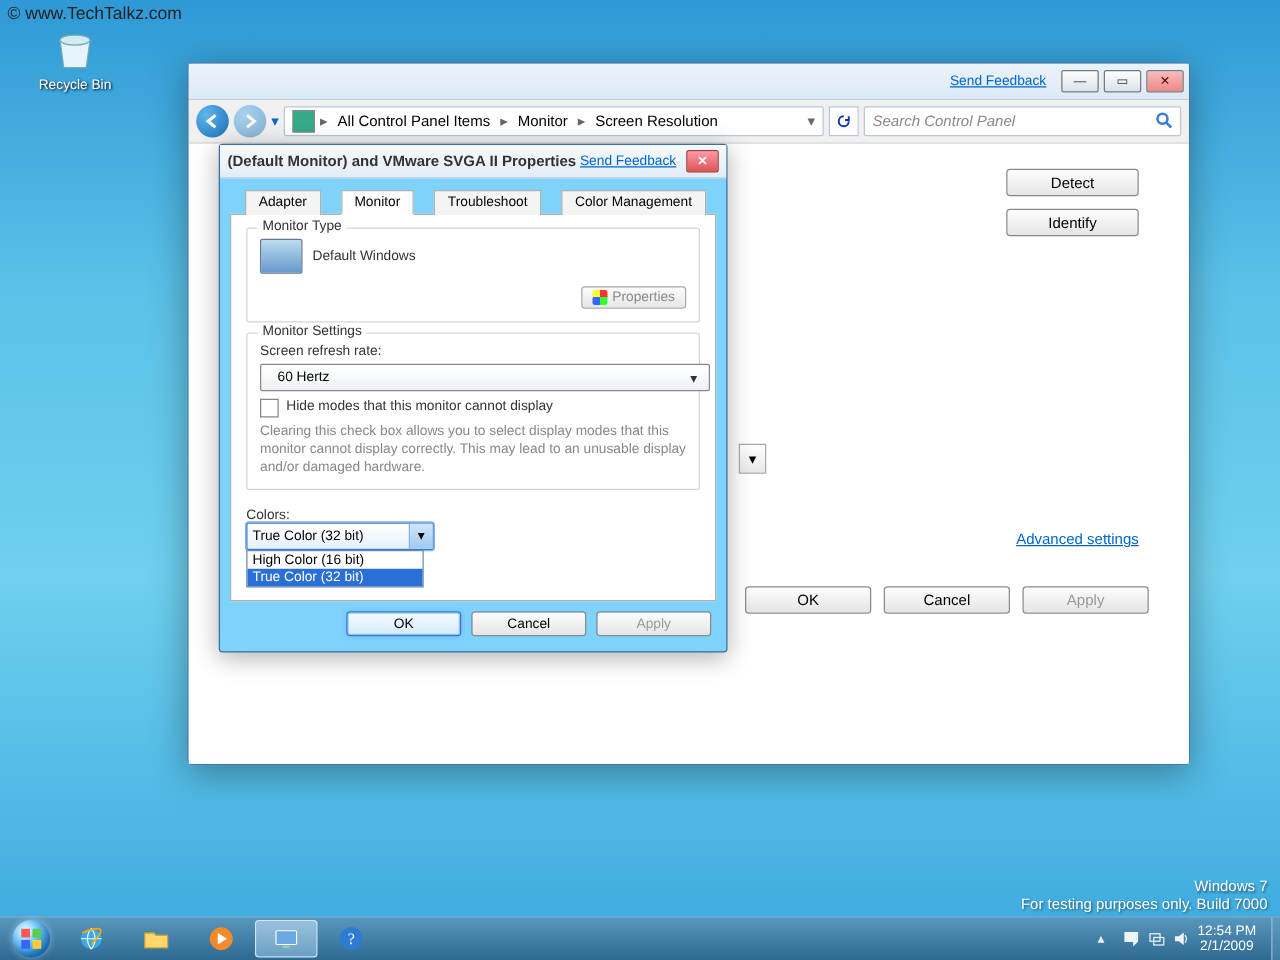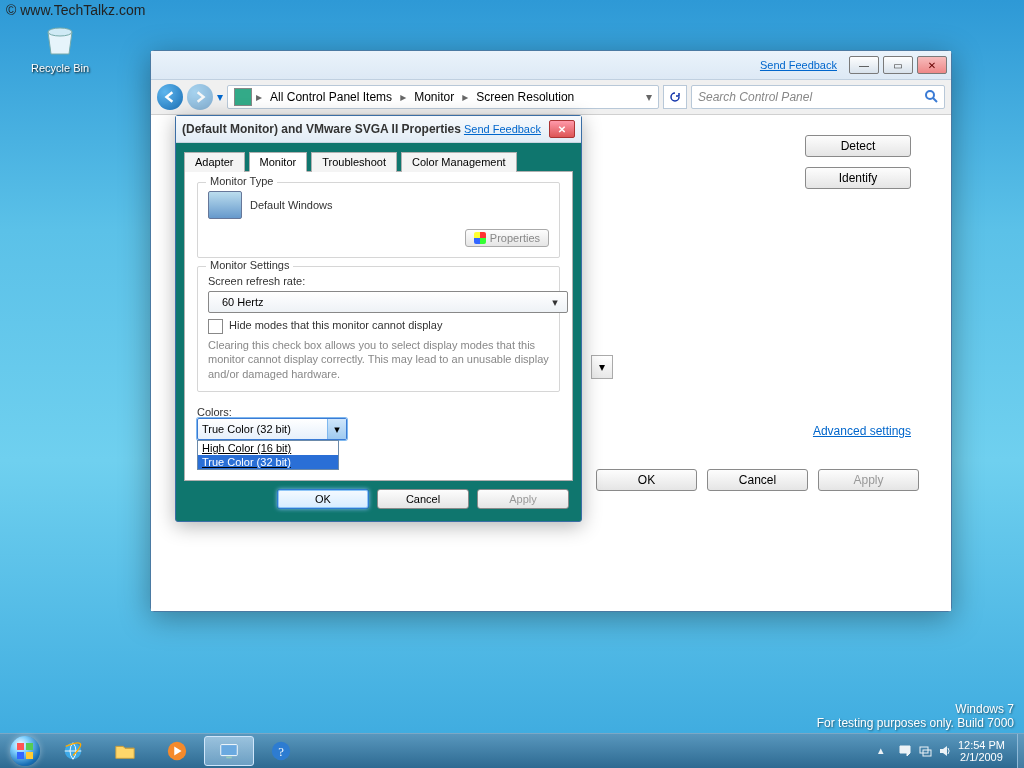--- a/index.html
+++ b/index.html
@@ -164,21 +164,21 @@
     display:flex; gap:10px;
   }
   .bottom-btns .btn { min-width:75px; }
   .bottom-btns .btn.apply { color:#999; }
 
   
   .dialog {
     position:absolute;
     top:115px; left:175px;
     width:405px;
-    background:#0f766e;
+    background:#7dd3fc;
     border:1px solid #3b6ea5;
     border-radius:3px;
     box-shadow:0 4px 20px rgba(0,0,0,0.3);
     z-index:20;
   }
   .dlg-title {
     height:26px;
     background:linear-gradient(#f7fafd,#e2ecf6);
     display:flex;align-items:center;
     padding:0 6px;
@@ -187,22 +187,22 @@
   }
   .dlg-title .t { flex:1; font-weight:bold; color:#333;}
   .dlg-title .fb { color:#06c; text-decoration:underline; font-size:11px; margin-right:8px;}
   .dlg-title .x {
     width:24px;height:16px;border:1px solid #a33;border-radius:2px;
     background:linear-gradient(#f9a,#d55);color:#fff;font-size:10px;
     display:inline-flex;align-items:center;justify-content:center;font-weight:bold;
   }
   .tabs {
     display:flex;
-    padding:8px 8px 0 8px;
-    gap:4px;
+    padding:8px 8px 0 20px;
+    gap:16px;
   }
   .tab {
     border:1px solid #b0b0b0;
     border-bottom:none;
     padding:3px 10px;
     background:#f4f4f4;
     font-size:11px;
     position:relative;
     top:1px;
   }
@@ -274,21 +274,20 @@
   }
   .colors-combo .arr {
     width:18px;text-align:center;
     background:linear-gradient(#cfe6fb,#9fcaf0);
     border-left:1px solid #7fb8ef;
     margin-right:-4px;height:20px;line-height:20px;
   }
   .dropdown-list {
     width:140px;border:1px solid #6b8aaa;background:#fff;
     font-size:11px;
-    text-decoration:underline;
   }
   .dropdown-list .opt { padding:1px 4px;}
   .dropdown-list .opt.sel { background:#2a6fd6;color:#fff;}
   .dlg-btns {
     display:flex;justify-content:flex-end;gap:8px;
     padding:0 12px 12px 12px;
   }
   .dlg-btns .btn { min-width:70px;font-size:11px;padding:3px 10px;}
   .dlg-btns .btn.primary {
     border:1px solid #2f7bd0;

